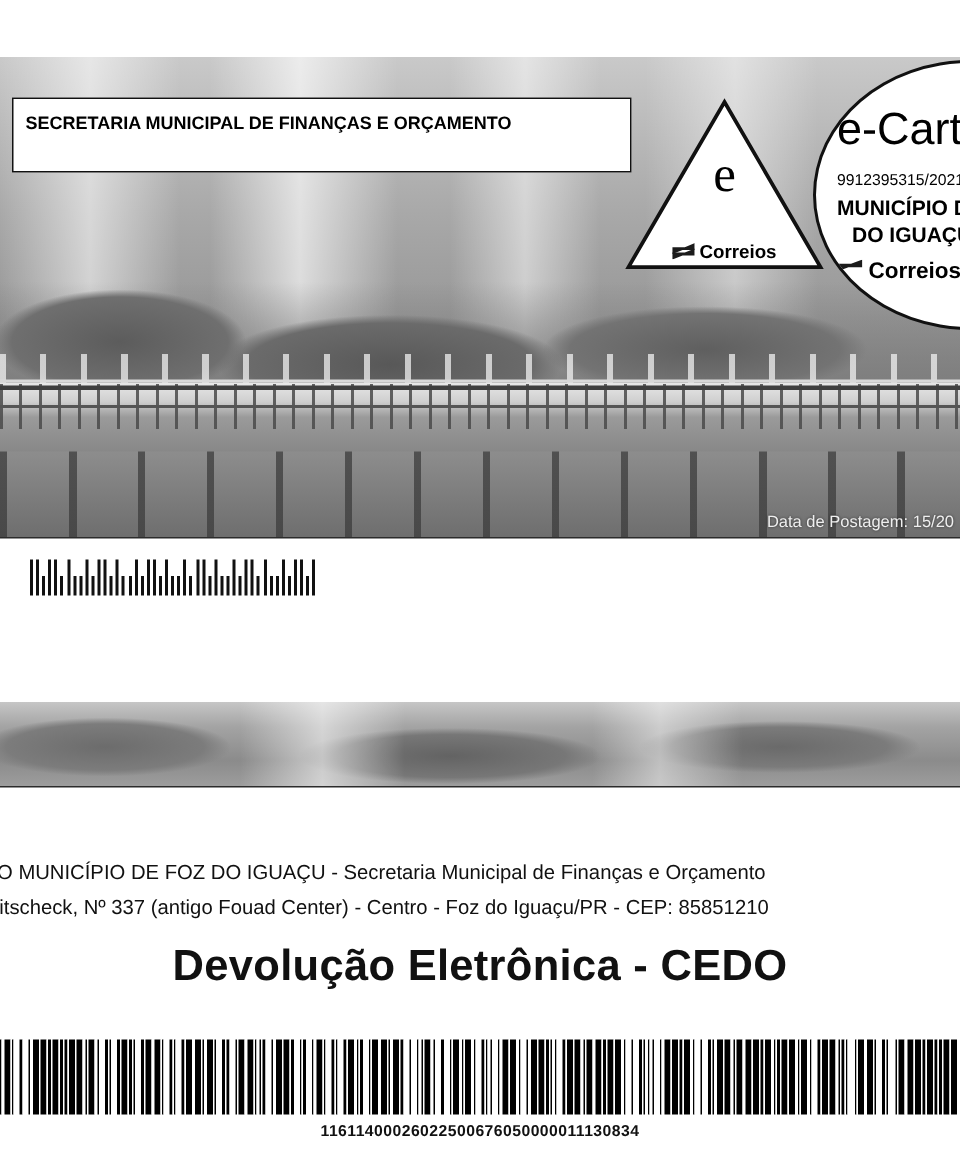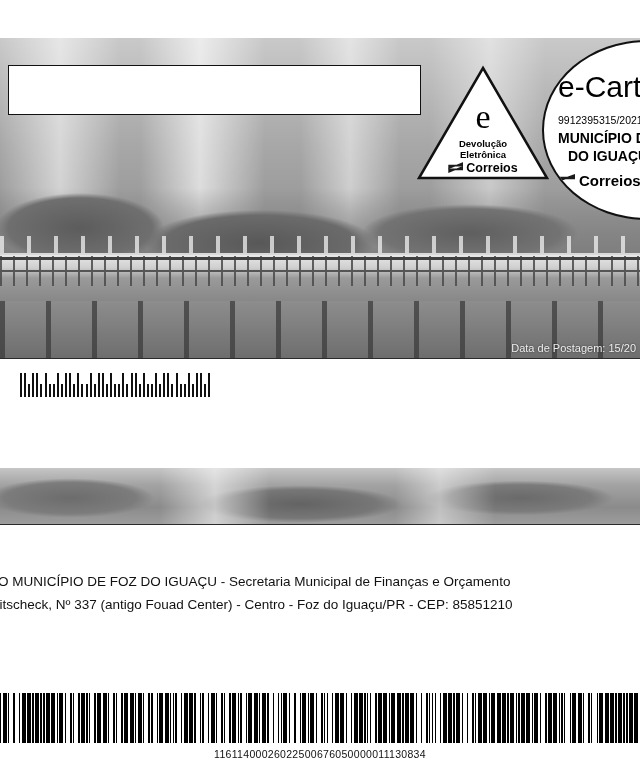--- a/index.html
+++ b/index.html
@@ -347,20 +347,21 @@
     letter-spacing: .2px;
   }
 
   
   .barcode-wrap {
     position: absolute;
     left: 0;
     top: 684px;
     width: 640px;
     text-align: center;
+    font-weight: bold;
   }
   .barcode {
     display: inline-block;
     height: 50px;
     line-height: 0;
     white-space: nowrap;
   }
   .barcode i {
     display: inline-block;
     height: 50px;
@@ -395,31 +396,28 @@
     <div class="people"></div>
     <div class="walkway"></div>
     <div class="rail"></div>
     <div class="rail-top"></div>
     <div class="rail-mid"></div>
     <div class="piers"></div>
     <div class="post-date">Data de Postagem: 15/20</div>
   </div>
 
   <div class="sender-box">
+    <div class="sender-line2">SECRETARIA MUNICIPAL DE FINANÇAS E ORÇAMENTO</div>
   </div>
 
   <div class="tri-logo">
     <svg width="140" height="122" viewBox="0 0 140 122" aria-hidden="true">
       <polygon points="70,6 134,116 6,116" fill="#ffffff" stroke="#111111" stroke-width="2.5"></polygon>
     </svg>
     <div class="tri-text-e">e</div>
-    <div class="tri-text-dev">
-      <div>Devolução</div>
-      <div>Eletrônica</div>
-    </div>
     <div class="tri-correios">
       <span class="cor-mark"></span><span class="cor-mark2"></span><span>Correios</span>
     </div>
   </div>
 
   <div class="seal">
     <div class="seal-title">e-Carta</div>
     <div class="seal-code">9912395315/2021</div>
     <div class="seal-org1">MUNICÍPIO DE FOZ</div>
     <div class="seal-org2">DO IGUAÇU</div>
@@ -434,19 +432,20 @@
 
   <div class="photo-strip">
     <div class="foam"></div>
   </div>
 
   <div class="addr-block">
     <div class="addr-line1">O MUNICÍPIO DE FOZ DO IGUAÇU - Secretaria Municipal de Finanças e Orçamento</div>
     <div class="addr-line2">bitscheck, Nº 337 (antigo Fouad Center) - Centro - Foz do Iguaçu/PR - CEP: 85851210</div>
   </div>
 
+  <div class="service-title">Devolução Eletrônica -  CEDO</div>
 
   <div class="barcode-wrap">
     <div class="barcode"><i style="width: 1.35px;"></i><i class="g" style="width: 1.35px;"></i><i style="width: 4.05px;"></i><i class="g" style="width: 1.35px;"></i><i style="width: 1.35px;"></i><i class="g" style="width: 4.05px;"></i><i style="width: 1.35px;"></i><i class="g" style="width: 4.05px;"></i><i style="width: 1.35px;"></i><i class="g" style="width: 1.4px;"></i><i style="width: 4.05px;"></i><i class="g" style="width: 1.35px;"></i><i style="width: 4.05px;"></i><i class="g" style="width: 1.35px;"></i><i style="width: 1.35px;"></i><i class="g" style="width: 1.35px;"></i><i style="width: 4.05px;"></i><i class="g" style="width: 1.35px;"></i><i style="width: 1.35px;"></i><i class="g" style="width: 1.4px;"></i><i style="width: 1.35px;"></i><i class="g" style="width: 1.35px;"></i><i style="width: 4.05px;"></i><i class="g" style="width: 1.35px;"></i><i style="width: 4.05px;"></i><i class="g" style="width: 1.35px;"></i><i style="width: 1.35px;"></i><i class="g" style="width: 1.35px;"></i><i style="width: 4.05px;"></i><i class="g" style="width: 1.4px;"></i><i style="width: 1.35px;"></i><i class="g" style="width: 4.05px;"></i><i style="width: 1.35px;"></i><i class="g" style="width: 1.35px;"></i><i style="width: 1.35px;"></i><i class="g" style="width: 4.05px;"></i><i style="width: 1.35px;"></i><i class="g" style="width: 1.35px;"></i><i style="width: 4.05px;"></i><i class="g" style="width: 1.4px;"></i><i style="width: 1.35px;"></i><i class="g" style="width: 1.35px;"></i><i style="width: 1.35px;"></i><i class="g" style="width: 4.05px;"></i><i style="width: 1.35px;"></i><i class="g" style="width: 1.35px;"></i><i style="width: 4.05px;"></i><i class="g" style="width: 1.35px;"></i><i style="width: 4.05px;"></i><i class="g" style="width: 1.4px;"></i><i style="width: 1.35px;"></i><i class="g" style="width: 4.05px;"></i><i style="width: 1.35px;"></i><i class="g" style="width: 1.35px;"></i><i style="width: 1.35px;"></i><i class="g" style="width: 4.05px;"></i><i style="width: 1.35px;"></i><i class="g" style="width: 1.35px;"></i><i style="width: 4.05px;"></i><i class="g" style="width: 1.4px;"></i><i style="width: 4.05px;"></i><i class="g" style="width: 1.35px;"></i><i style="width: 1.35px;"></i><i class="g" style="width: 1.35px;"></i><i style="width: 4.05px;"></i><i class="g" style="width: 1.35px;"></i><i style="width: 1.35px;"></i><i class="g" style="width: 4.05px;"></i><i style="width: 1.35px;"></i><i class="g" style="width: 1.4px;"></i><i style="width: 1.35px;"></i><i class="g" style="width: 4.05px;"></i><i style="width: 1.35px;"></i><i class="g" style="width: 1.35px;"></i><i style="width: 4.05px;"></i><i class="g" style="width: 1.35px;"></i><i style="width: 4.05px;"></i><i class="g" style="width: 1.35px;"></i><i style="width: 1.35px;"></i><i class="g" style="width: 1.4px;"></i><i style="width: 1.35px;"></i><i class="g" style="width: 1.35px;"></i><i style="width: 1.35px;"></i><i class="g" style="width: 4.05px;"></i><i style="width: 1.35px;"></i><i class="g" style="width: 1.35px;"></i><i style="width: 4.05px;"></i><i class="g" style="width: 1.35px;"></i><i style="width: 4.05px;"></i><i class="g" style="width: 1.4px;"></i><i style="width: 1.35px;"></i><i class="g" style="width: 4.05px;"></i><i style="width: 1.35px;"></i><i class="g" style="width: 1.35px;"></i><i style="width: 1.35px;"></i><i class="g" style="width: 4.05px;"></i><i style="width: 1.35px;"></i><i class="g" style="width: 1.35px;"></i><i style="width: 4.05px;"></i><i class="g" style="width: 1.4px;"></i><i style="width: 1.35px;"></i><i class="g" style="width: 4.05px;"></i><i style="width: 1.35px;"></i><i class="g" style="width: 1.35px;"></i><i style="width: 1.35px;"></i><i class="g" style="width: 4.05px;"></i><i style="width: 1.35px;"></i><i class="g" style="width: 1.35px;"></i><i style="width: 4.05px;"></i><i class="g" style="width: 1.4px;"></i><i style="width: 1.35px;"></i><i class="g" style="width: 1.35px;"></i><i style="width: 1.35px;"></i><i class="g" style="width: 4.05px;"></i><i style="width: 1.35px;"></i><i class="g" style="width: 1.35px;"></i><i style="width: 4.05px;"></i><i class="g" style="width: 1.35px;"></i><i style="width: 4.05px;"></i><i class="g" style="width: 1.4px;"></i><i style="width: 1.35px;"></i><i class="g" style="width: 1.35px;"></i><i style="width: 4.05px;"></i><i class="g" style="width: 1.35px;"></i><i style="width: 1.35px;"></i><i class="g" style="width: 4.05px;"></i><i style="width: 1.35px;"></i><i class="g" style="width: 4.05px;"></i><i style="width: 1.35px;"></i><i class="g" style="width: 1.4px;"></i><i style="width: 1.35px;"></i><i class="g" style="width: 1.35px;"></i><i style="width: 4.05px;"></i><i class="g" style="width: 1.35px;"></i><i style="width: 1.35px;"></i><i class="g" style="width: 4.05px;"></i><i style="width: 1.35px;"></i><i class="g" style="width: 4.05px;"></i><i style="width: 1.35px;"></i><i class="g" style="width: 1.4px;"></i><i style="width: 4.05px;"></i><i class="g" style="width: 1.35px;"></i><i style="width: 1.35px;"></i><i class="g" style="width: 1.35px;"></i><i style="width: 4.05px;"></i><i class="g" style="width: 1.35px;"></i><i style="width: 1.35px;"></i><i class="g" style="width: 4.05px;"></i><i style="width: 1.35px;"></i><i class="g" style="width: 1.4px;"></i><i style="width: 1.35px;"></i><i class="g" style="width: 1.35px;"></i><i style="width: 1.35px;"></i><i class="g" style="width: 4.05px;"></i><i style="width: 1.35px;"></i><i class="g" style="width: 1.35px;"></i><i style="width: 4.05px;"></i><i class="g" style="width: 1.35px;"></i><i style="width: 4.05px;"></i><i class="g" style="width: 1.4px;"></i><i style="width: 1.35px;"></i><i class="g" style="width: 4.05px;"></i><i style="width: 1.35px;"></i><i class="g" style="width: 1.35px;"></i><i style="width: 4.05px;"></i><i class="g" style="width: 1.35px;"></i><i style="width: 4.05px;"></i><i class="g" style="width: 1.35px;"></i><i style="width: 1.35px;"></i><i class="g" style="width: 1.4px;"></i><i style="width: 1.35px;"></i><i class="g" style="width: 1.35px;"></i><i style="width: 1.35px;"></i><i class="g" style="width: 4.05px;"></i><i style="width: 1.35px;"></i><i class="g" style="width: 1.35px;"></i><i style="width: 4.05px;"></i><i class="g" style="width: 1.35px;"></i><i style="width: 4.05px;"></i><i class="g" style="width: 1.4px;"></i><i style="width: 1.35px;"></i><i class="g" style="width: 1.35px;"></i><i style="width: 4.05px;"></i><i class="g" style="width: 1.35px;"></i><i style="width: 4.05px;"></i><i class="g" style="width: 1.35px;"></i><i style="width: 1.35px;"></i><i class="g" style="width: 1.35px;"></i><i style="width: 4.05px;"></i><i class="g" style="width: 1.4px;"></i><i style="width: 4.05px;"></i><i class="g" style="width: 1.35px;"></i><i style="width: 1.35px;"></i><i class="g" style="width: 4.05px;"></i><i style="width: 1.35px;"></i><i class="g" style="width: 4.05px;"></i><i style="width: 1.35px;"></i><i class="g" style="width: 1.35px;"></i><i style="width: 1.35px;"></i><i class="g" style="width: 1.4px;"></i><i style="width: 1.35px;"></i><i class="g" style="width: 1.35px;"></i><i style="width: 1.35px;"></i><i class="g" style="width: 4.05px;"></i><i style="width: 1.35px;"></i><i class="g" style="width: 1.35px;"></i><i style="width: 4.05px;"></i><i class="g" style="width: 1.35px;"></i><i style="width: 4.05px;"></i><i class="g" style="width: 1.4px;"></i><i style="width: 1.35px;"></i><i class="g" style="width: 1.35px;"></i><i style="width: 4.05px;"></i><i class="g" style="width: 1.35px;"></i><i style="width: 1.35px;"></i><i class="g" style="width: 4.05px;"></i><i style="width: 1.35px;"></i><i class="g" style="width: 4.05px;"></i><i style="width: 1.35px;"></i><i class="g" style="width: 1.4px;"></i><i style="width: 1.35px;"></i><i class="g" style="width: 1.35px;"></i><i style="width: 4.05px;"></i><i class="g" style="width: 1.35px;"></i><i style="width: 4.05px;"></i><i class="g" style="width: 1.35px;"></i><i style="width: 1.35px;"></i><i class="g" style="width: 1.35px;"></i><i style="width: 4.05px;"></i><i class="g" style="width: 1.4px;"></i><i style="width: 4.05px;"></i><i class="g" style="width: 1.35px;"></i><i style="width: 4.05px;"></i><i class="g" style="width: 1.35px;"></i><i style="width: 1.35px;"></i><i class="g" style="width: 1.35px;"></i><i style="width: 4.05px;"></i><i class="g" style="width: 1.35px;"></i><i style="width: 1.35px;"></i><i class="g" style="width: 1.4px;"></i><i style="width: 1.35px;"></i><i class="g" style="width: 1.35px;"></i><i style="width: 4.05px;"></i><i class="g" style="width: 1.35px;"></i><i style="width: 4.05px;"></i><i class="g" style="width: 1.35px;"></i><i style="width: 1.35px;"></i><i class="g" style="width: 1.35px;"></i><i style="width: 4.05px;"></i><i class="g" style="width: 1.4px;"></i><i style="width: 1.35px;"></i><i class="g" style="width: 4.05px;"></i><i style="width: 1.35px;"></i><i class="g" style="width: 1.35px;"></i><i style="width: 4.05px;"></i><i class="g" style="width: 1.35px;"></i><i style="width: 4.05px;"></i><i class="g" style="width: 1.35px;"></i><i style="width: 1.35px;"></i><i class="g" style="width: 1.4px;"></i><i style="width: 1.35px;"></i><i class="g" style="width: 1.35px;"></i><i style="width: 1.35px;"></i><i class="g" style="width: 4.05px;"></i><i style="width: 1.35px;"></i><i class="g" style="width: 1.35px;"></i><i style="width: 4.05px;"></i><i class="g" style="width: 1.35px;"></i><i style="width: 4.05px;"></i><i class="g" style="width: 1.4px;"></i><i style="width: 1.35px;"></i><i class="g" style="width: 4.05px;"></i><i style="width: 1.35px;"></i><i class="g" style="width: 1.35px;"></i><i style="width: 1.35px;"></i><i class="g" style="width: 4.05px;"></i><i style="width: 1.35px;"></i><i class="g" style="width: 1.35px;"></i><i style="width: 4.05px;"></i><i class="g" style="width: 1.4px;"></i><i style="width: 4.05px;"></i><i class="g" style="width: 1.35px;"></i><i style="width: 4.05px;"></i><i class="g" style="width: 1.35px;"></i><i style="width: 1.35px;"></i><i class="g" style="width: 1.35px;"></i><i style="width: 4.05px;"></i><i class="g" style="width: 1.35px;"></i><i style="width: 1.35px;"></i><i class="g" style="width: 1.4px;"></i><i style="width: 1.35px;"></i><i class="g" style="width: 1.35px;"></i><i style="width: 4.05px;"></i><i class="g" style="width: 1.35px;"></i><i style="width: 4.05px;"></i><i class="g" style="width: 1.35px;"></i><i style="width: 1.35px;"></i></div>
     <div class="barcode-number">11611400026022500676050000011130834</div>
   </div>
 
 </div>
 
 </body></html>

